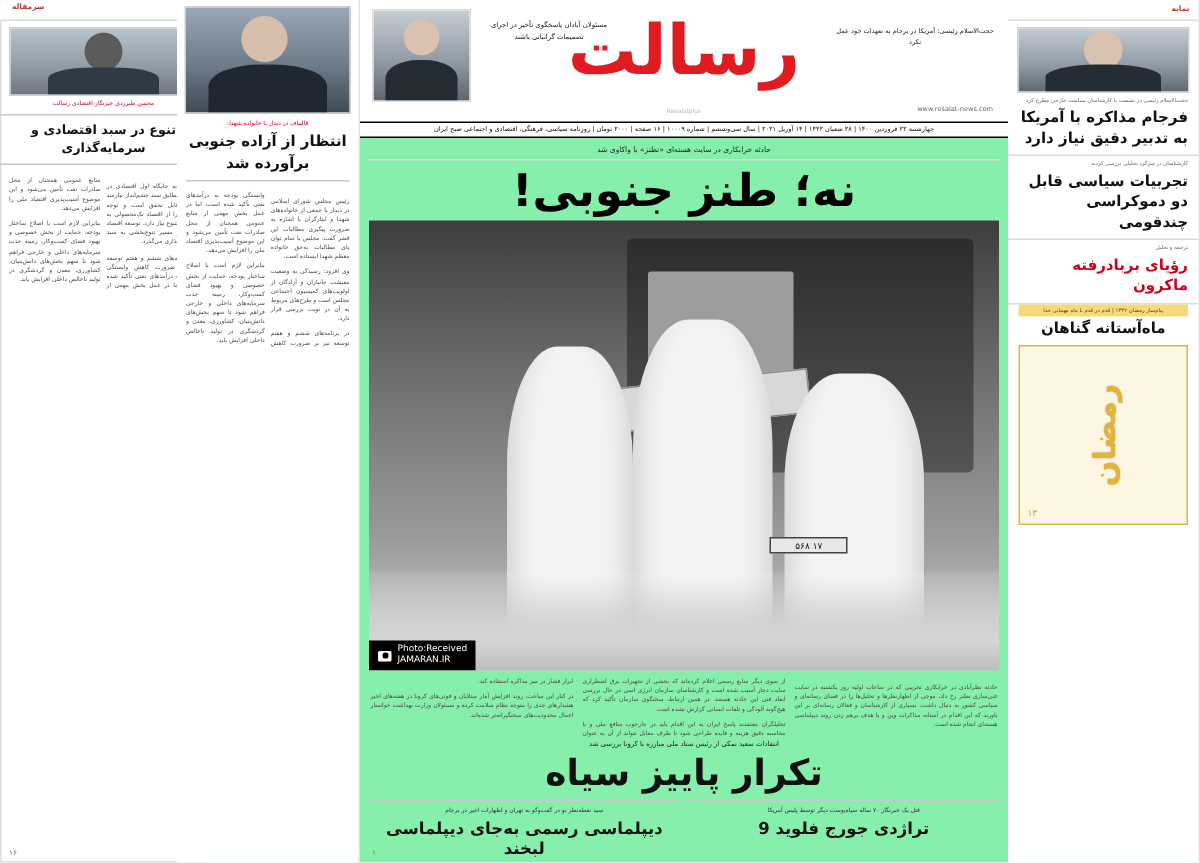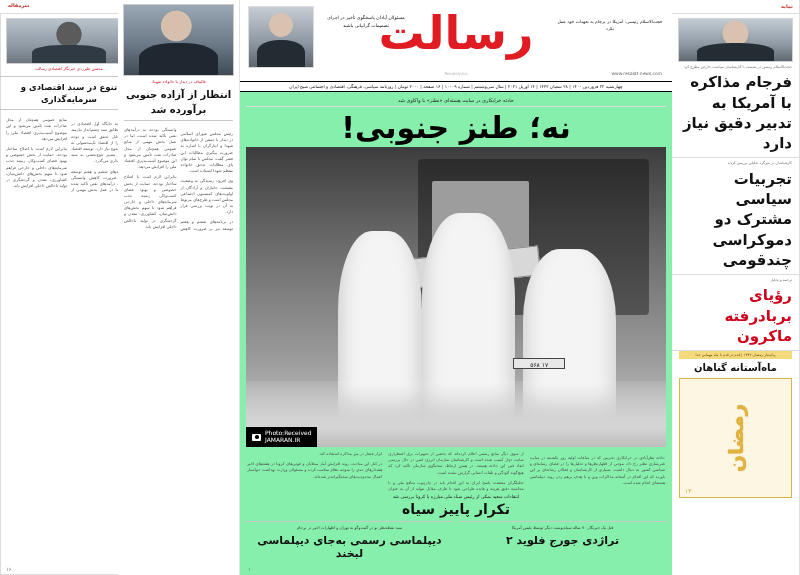--- a/index.html
+++ b/index.html
@@ -164,21 +164,21 @@
     width: 9px; height: 7px; background: #fff; border-radius: 1px; position: relative;
   }
   .photo-credit .cam::after {
     content:""; position:absolute; left:3px; top:1.6px; width:3.5px; height:3.5px;
     border-radius:50%; background:#000;
   }
   .under-photo {
     margin: 2px 6px 0 6px; font-size: 4.6px; color: #222; text-align: center;
   }
   .under-headline {
-    text-align: center; font-weight: bold; font-size: 14px; color: #111; margin: 2px 0 4px 0;
+    text-align: center; font-weight: bold; font-size: 24px; color: #111; margin: 2px 0 4px 0;
   }
   .center-text-cols { column-count: 3; column-gap: 6px; padding: 0 7px; }
 
   
   .teasers {
     display: flex; gap: 6px; padding: 0 6px 6px 6px; margin-top: 2px;
   }
   .teaser { flex: 1; border-top: 1px solid #c9c9c9; padding-top: 3px; }
   .teaser .t-over { font-size: 4px; color: #333; text-align: center; line-height: 1.5; }
   .teaser .t-head {
@@ -198,21 +198,21 @@
       radial-gradient(circle at 50% 34%, #d9c3b0 0 20%, transparent 21%),
       linear-gradient(to bottom, #c3ccd4 0%, #8f99a3 60%, #606971 100%);
     position: relative; overflow: hidden;
   }
   .r-photo::after {
     content:""; position:absolute; left:16%; right:16%; bottom:0; height:44%;
     background:#242c34; border-radius:45% 45% 0 0;
   }
   .r-item { padding: 3px 7px 4px 7px; border-bottom: 1px solid #dcdcdc; }
   .r-over { font-size: 3.6px; color: #666; line-height: 1.5; text-align: justify; }
-  .r-head { font-size: 15px; font-weight: bold; color: #111; line-height: 1.35; margin-top: 2px; text-align: right; }
+  .r-head { font-size: 10px; font-weight: bold; color: #111; line-height: 1.35; margin-top: 2px; text-align: right; }
   .r-head.redhead { color: #d0021b; }
   .ramadan {
     margin: 5px 7px; border: 1px solid #d8b64a; background: #fdf6e2; height: 120px;
     position: relative; overflow: hidden;
   }
   .ramadan .rm-title {
     position: absolute; top: 50%; left: 50%; transform: translate(-50%,-50%) rotate(-90deg);
     font-size: 20px; font-weight: bold; color: #e2b43c; white-space: nowrap;
     text-shadow: 0 0 1px #b8892a;
   }
@@ -310,21 +310,21 @@
       <p class="tiny">تحلیلگران معتقدند پاسخ ایران به این اقدام باید در چارچوب منافع ملی و با محاسبه دقیق هزینه و فایده طراحی شود تا طرف مقابل نتواند از آن به عنوان ابزار فشار در میز مذاکره استفاده کند.</p>
       <p class="tiny">در کنار این مباحث، روند افزایش آمار مبتلایان و فوتی‌های کرونا در هفته‌های اخیر هشدارهای جدی را متوجه نظام سلامت کرده و مسئولان وزارت بهداشت خواستار اعمال محدودیت‌های سختگیرانه‌تر شده‌اند.</p>
     </div>
 
     <div class="under-photo">انتقادات سعید نمکی از رئیس ستاد ملی مبارزه با کرونا بررسی شد</div>
     <div class="under-headline">تکرار پاییز سیاه</div>
 
     <div class="teasers">
       <div class="teaser">
         <div class="t-over">قتل یک خبرنگار ۷۰ ساله سیاه‌پوست دیگر توسط پلیس آمریکا</div>
-        <div class="t-head">تراژدی جورج فلوید ۲</div>
+        <div class="t-head">تراژدی جورج فلوید 9</div>
       </div>
       <div class="teaser wide">
         <div class="t-over">سید نقطه‌نظر نو در گفت‌وگو به تهران و اظهارات اخیر در برجام</div>
         <div class="t-head">دیپلماسی رسمی به‌جای دیپلماسی لبخند</div>
       </div>
     </div>
 
     <div class="pgnum" style="left:8px;">۱</div>
   </div>
 
@@ -333,21 +333,21 @@
       <span class="label">نمایه</span>
     </div>
     <div class="r-photo"></div>
 
     <div class="r-item">
       <div class="r-over">حجت‌الاسلام رئیسی در نشست با کارشناسان سیاست خارجی مطرح کرد</div>
       <div class="r-head">فرجام مذاکره با آمریکا به تدبیر دقیق نیاز دارد</div>
     </div>
     <div class="r-item">
       <div class="r-over">کارشناسان در میزگرد تحلیلی بررسی کردند</div>
-      <div class="r-head">تجربیات سیاسی مشترک دو دموکراسی چندقومی</div>
+      <div class="r-head">تجربیات سیاسی قابل دو دموکراسی چندقومی</div>
     </div>
     <div class="r-item">
       <div class="r-over">ترجمه و تحلیل</div>
       <div class="r-head redhead">رؤیای بر‌باد‌رفته ماکرون</div>
     </div>
 
     <div class="yellow-strip">پیام‌ساز رمضان ۱۴۴۲ | قدم در قدم با ماه مهمانی خدا</div>
     <div class="r-head-black">ماه‌آستانه گناهان</div>
     <div class="ramadan">
       <div class="rm-title">رمضان</div>

